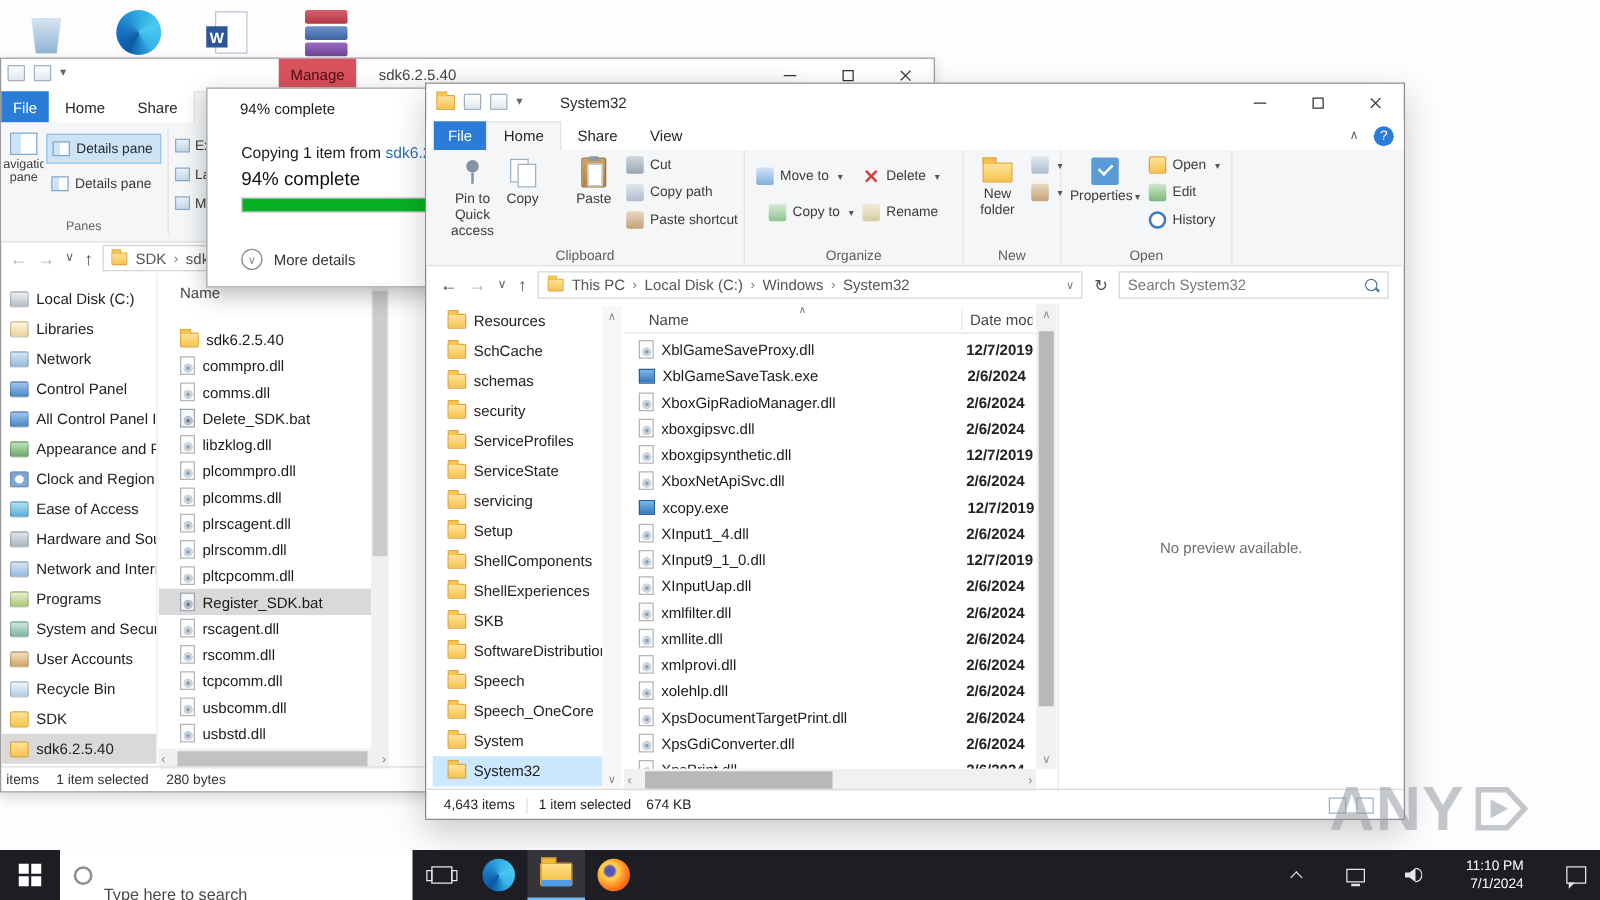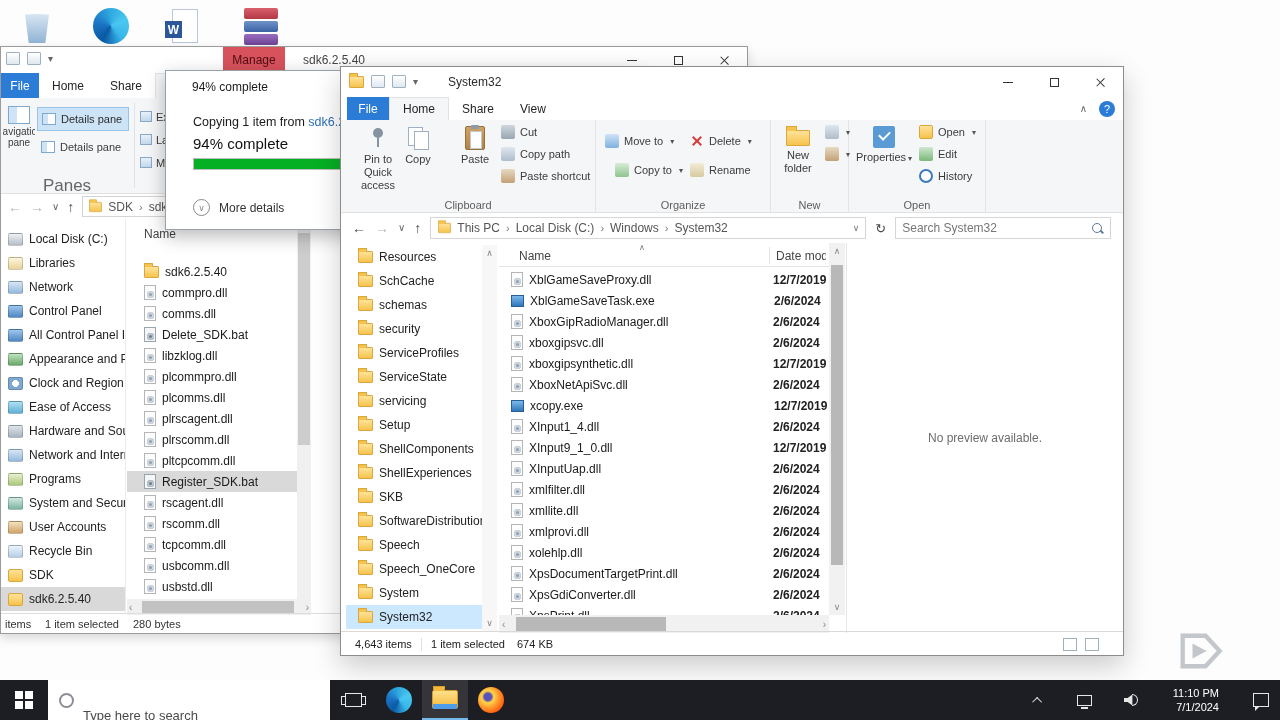--- a/index.html
+++ b/index.html
@@ -68,21 +68,21 @@
   #bg-manage { position:absolute; left:222px; top:0; width:62px; height:26px; background:#d8525c; color:#4f0d13; display:flex; align-items:center; justify-content:center; }
   #bg-title { position:absolute; left:302px; top:6px; color:#454545; }
   #bg-tabs { position:absolute; top:26px; left:0; right:0; height:25px; display:flex; background:#fff; }
   #bg-tabs .ftab { width:38px; }
   #bg-ribbon { position:absolute; top:51px; left:0; width:100%; height:96px; background:#f5f6f7; border-bottom:1px solid #e1e1e1; }
   #bg-navpane { position:absolute; left:2px; top:5px; width:32px; height:74px; overflow:hidden; display:flex; flex-direction:column; align-items:center; font-size:10px; color:#3b3b3b; text-align:center; }
   .pane-big-icon { width:22px; height:18px; border:1px solid #7fa8d0; background:linear-gradient(90deg,#cfe3f7 40%,#fff 40%); margin:3px 0 2px; }
   #bg-preview { position:absolute; left:36px; top:9px; width:92px; height:24px; background:#cde4f7; border:1px solid #98c3ea; display:flex; align-items:center; gap:5px; padding:0 4px; font-size:11px; color:#2b2b2b; }
   #bg-details { position:absolute; left:36px; top:37px; width:92px; height:24px; display:flex; align-items:center; gap:5px; padding:0 4px; font-size:11px; color:#3b3b3b; }
   .mi-pane { width:14px; height:12px; border:1px solid #7fa8d0; background:linear-gradient(90deg,#cfe3f7 45%,#fff 45%); flex:none; }
-  #bg-panes-label { position:absolute; left:0; top:78px; width:132px; text-align:center; font-size:17px; color:#666; }
+  #bg-panes-label { position:absolute; left:0; top:78px; width:132px; text-align:center; font-size:10px; color:#666; }
   #bg-rdiv { position:absolute; left:133px; top:5px; bottom:5px; width:1px; background:#e2e2e2; }
   #bg-layout { position:absolute; left:139px; top:7px; width:26px; overflow:hidden; }
   #bg-layout .lrow { display:flex; align-items:center; gap:4px; height:23px; white-space:nowrap; font-size:11px; color:#3b3b3b; }
   .mi-view { width:12px; height:11px; border:1px solid #8aa8c8; background:linear-gradient(#eaf2fa,#c2d8ec); flex:none; }
   #bg-addr { position:absolute; top:147px; left:0; width:100%; height:25px; display:flex; align-items:center; gap:8px; padding:0 7px; color:#555; }
   .navglyph { font-size:14px; line-height:1; }
   .dim { color:#b5b5b5; }
   #bg-crumbbox { display:flex; align-items:center; gap:5px; border:1px solid #d4d4d4; height:21px; width:160px; padding:0 5px; overflow:hidden; white-space:nowrap; }
   #bg-side { position:absolute; top:172px; left:0; width:125px; bottom:20px; border-right:1px solid #ececec; overflow:hidden; padding-top:8px; }
   .srow { height:24px; display:flex; align-items:center; gap:6px; padding-left:7px; white-space:nowrap; overflow:hidden; font-size:12px; color:#222; }
@@ -894,20 +894,21 @@
       <span style="left:14px">4,643 items</span>
       <span class="vdiv" style="left:80px"></span>
       <span style="left:90px">1 item selected</span>
       <span style="left:176px">674 KB</span>
       <span class="viewtoggle" style="right:46px"></span>
       <span class="viewtoggle" style="right:24px"></span>
     </div>
   </section>
 
   <div id="wm">
+    <span>ANY</span>
     <svg width="50" height="50" viewBox="0 0 46 46">
       <path d="M8 9 L29 9 L42 23 L29 37 L8 37 Z" fill="none" stroke="rgba(148,153,160,.55)" stroke-width="4"></path>
       <path d="M17 16 L30 23 L17 30 Z" fill="rgba(148,153,160,.55)"></path>
     </svg>
   </div>
 
   <div id="taskbar">
     <div id="tb-start" class="tbtn">
       <span class="winlogo">
           <i></i>

